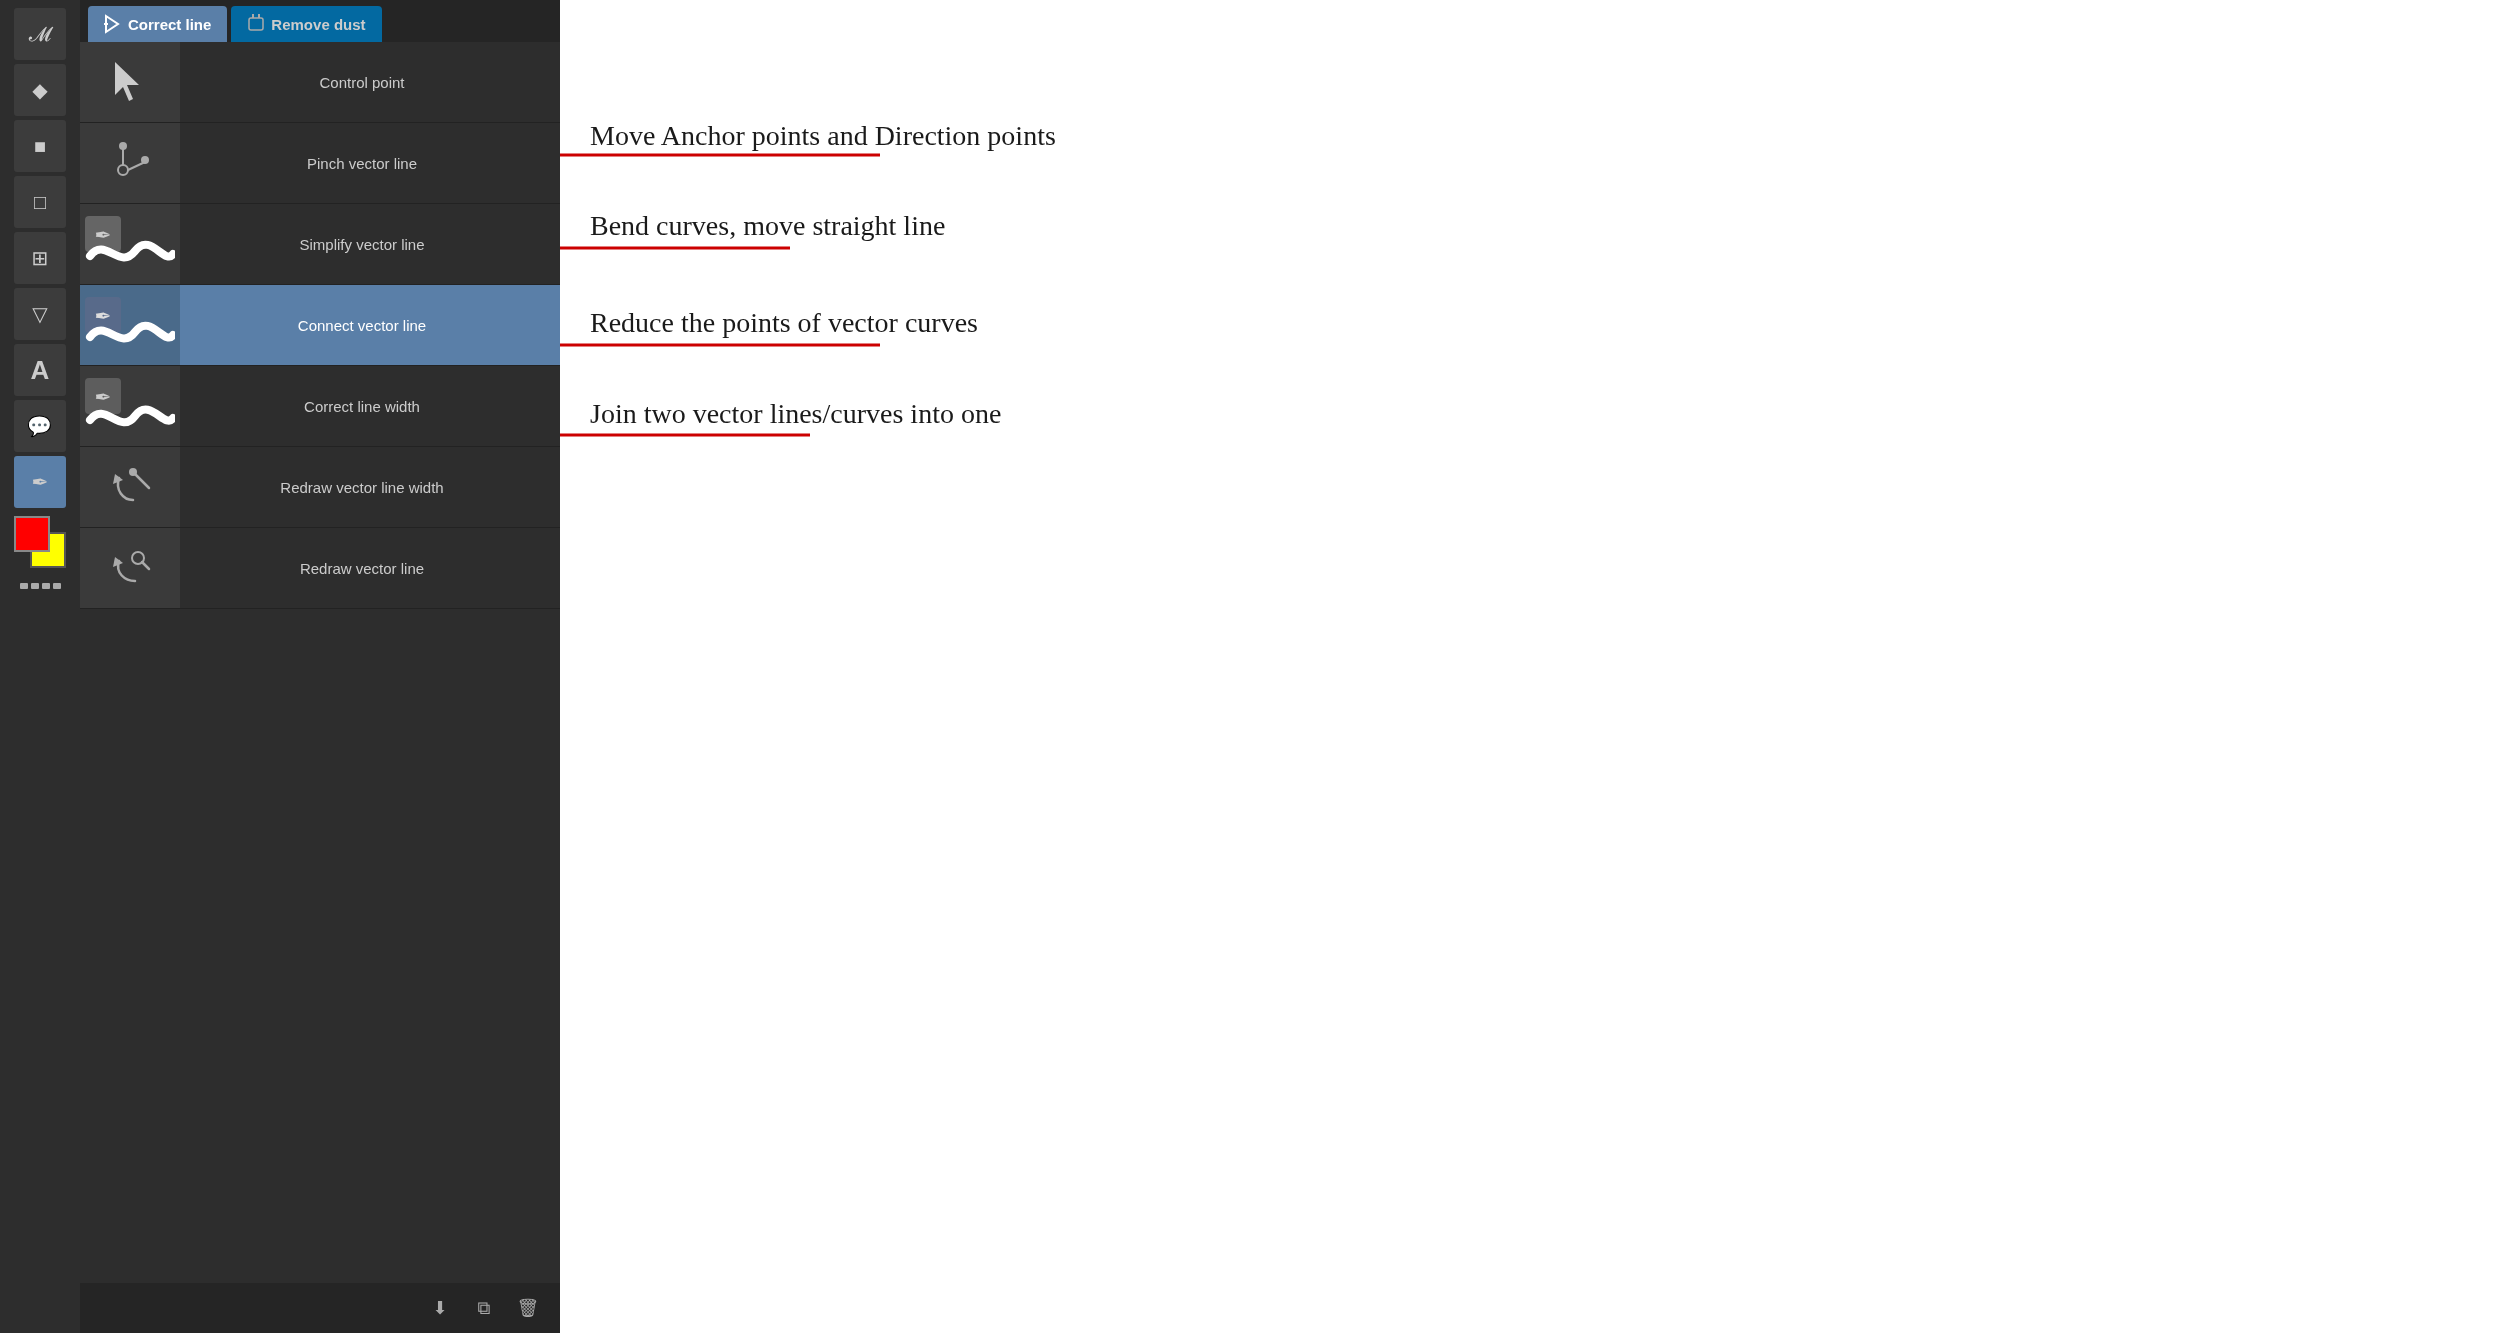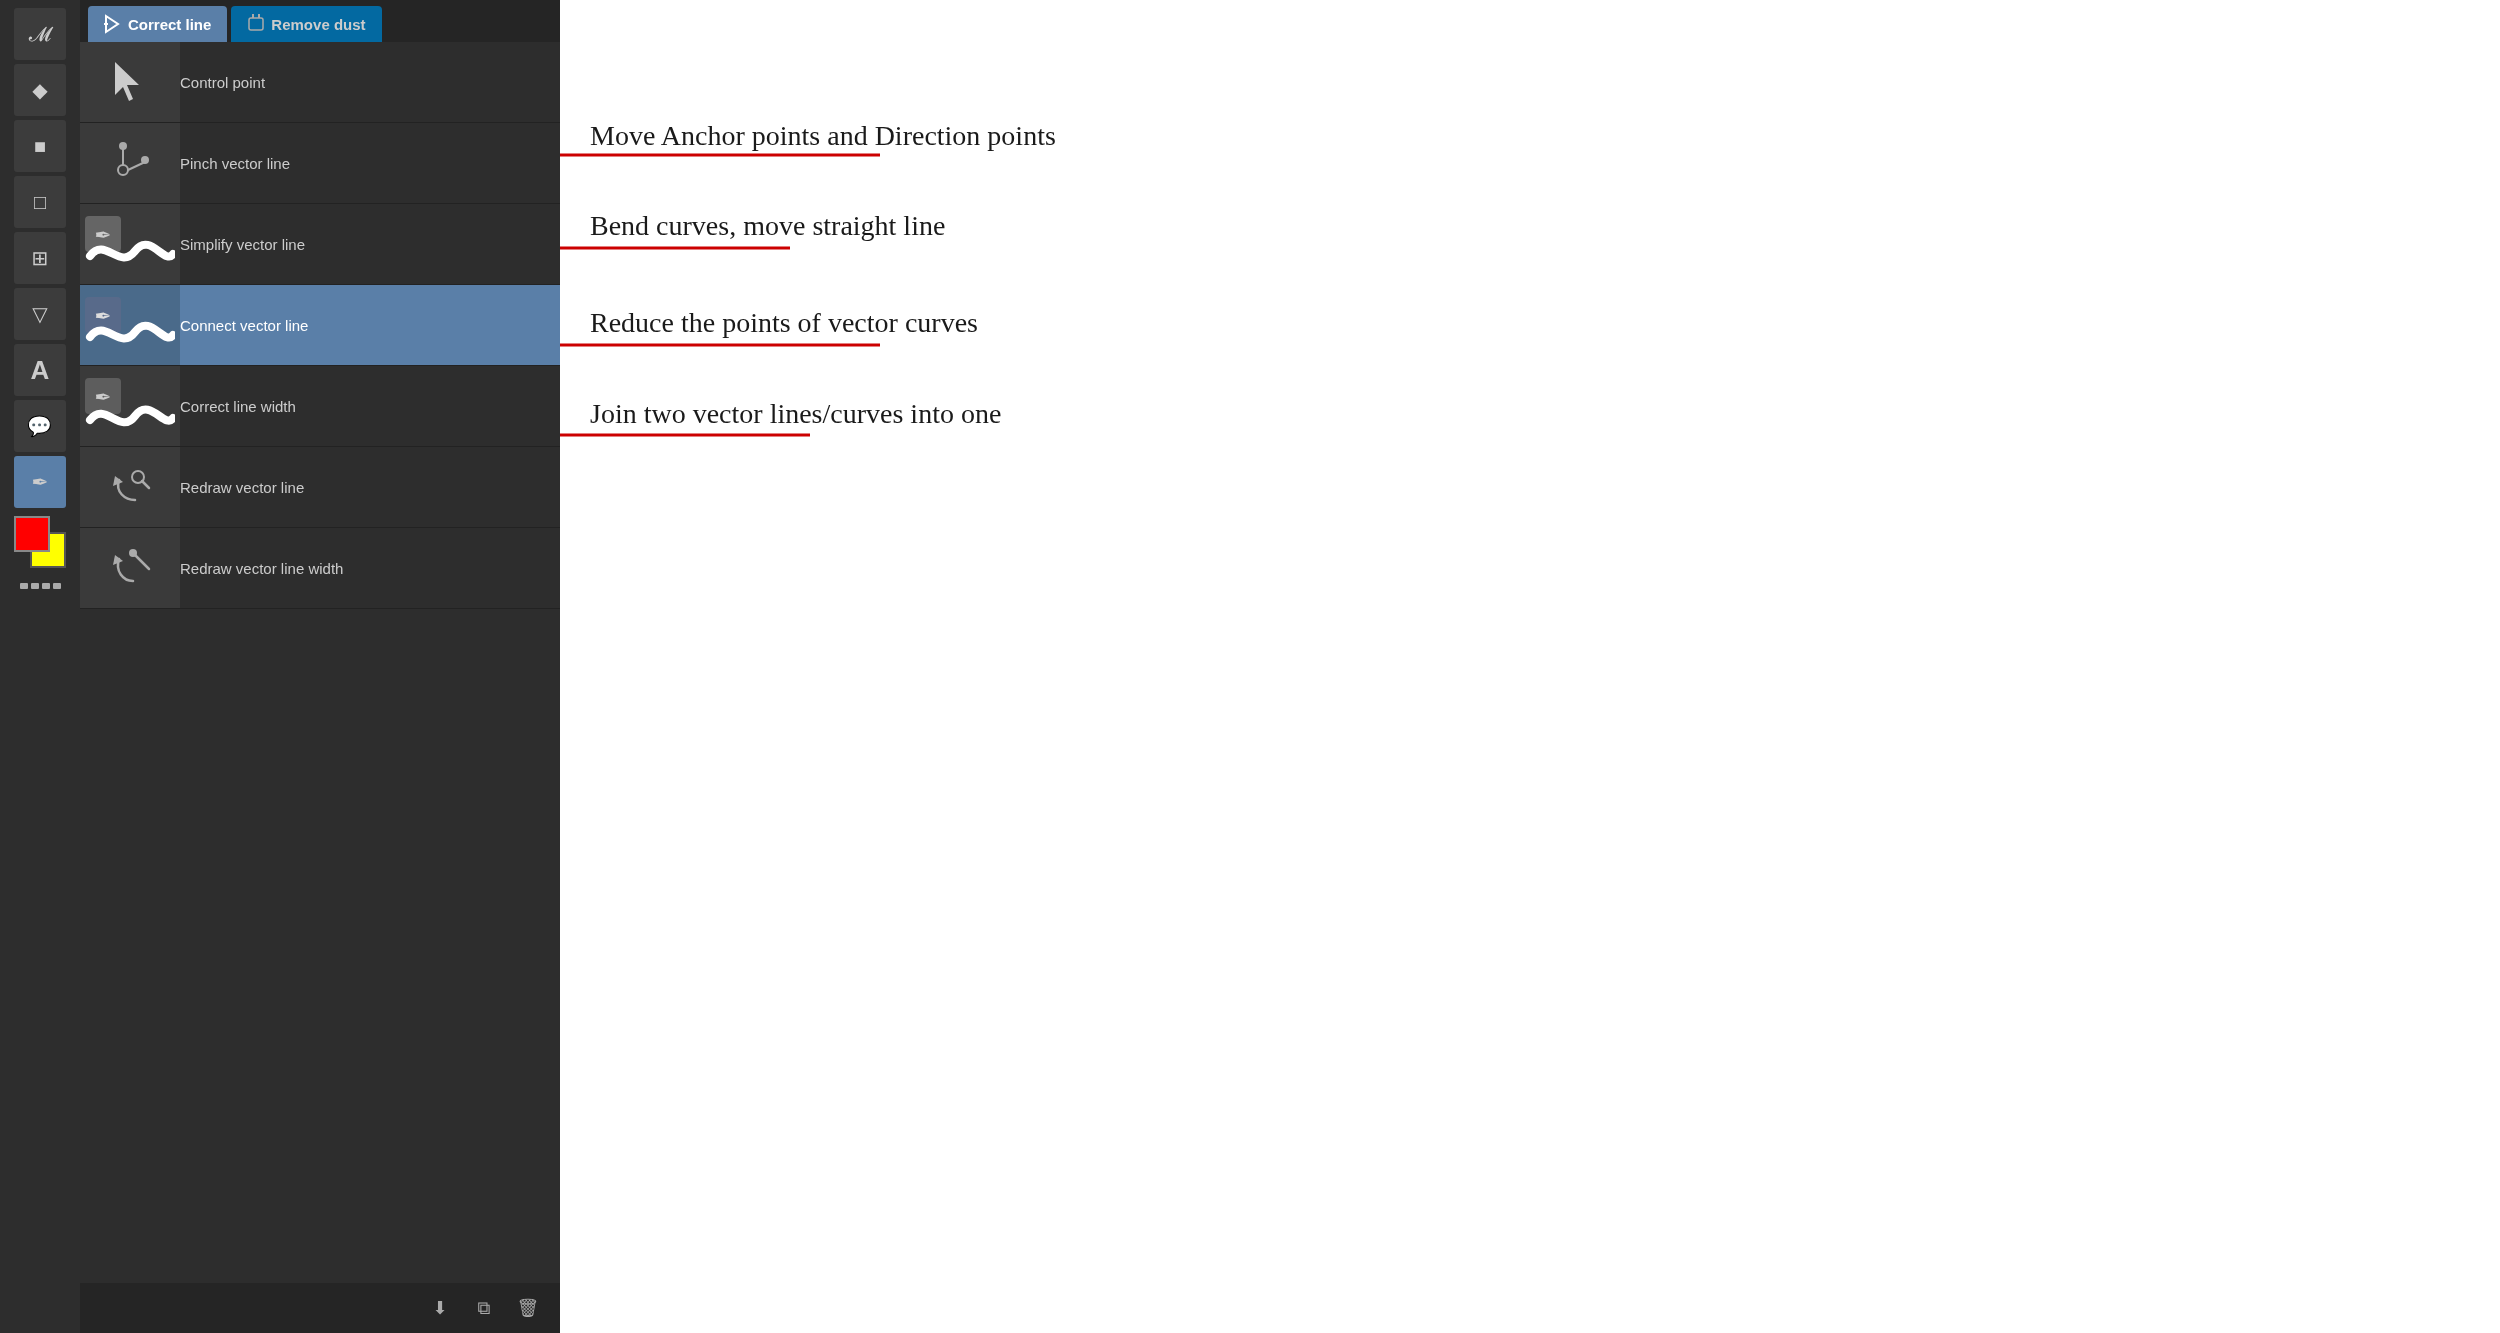--- a/index.html
+++ b/index.html
@@ -150,21 +150,21 @@
       background: #3a3a3a;
       flex-shrink: 0;
       overflow: hidden;
     }
     .tool-item.selected .tool-preview-area {
       background: #4a6a8a;
     }
 
     .tool-label {
       flex: 1;
-      text-align: left;
+      text-align: center;
       padding-right: 16px;
       color: #cccccc;
       font-size: 15px;
     }
     .tool-item.selected .tool-label { color: #ffffff; }
 
     
     .wave-svg {
       width: 90px;
       height: 56px;
@@ -333,40 +333,40 @@
           <path d="M 5 42 C 20 22, 35 58, 50 38 C 65 18, 80 52, 88 40" stroke="white" stroke-width="8" fill="none" stroke-linecap="round"></path>
         </svg>
       </div>
       <span class="tool-label">Correct line width</span>
     </div>
 
     <div class="tool-item">
       <div class="tool-icon-area">
         <svg width="50" height="50" viewBox="0 0 50 50">
 
+          <path d="M 28 38 C 18 38, 10 28, 14 16" stroke="#aaa" stroke-width="2.5" fill="none" stroke-linecap="round"></path>
+          <polygon points="10,12 18,18 8,22" fill="#aaa"></polygon>
+          <line x1="30" y1="12" x2="44" y2="26" stroke="#aaa" stroke-width="2.5" stroke-linecap="round"></line>
+          <circle cx="28" cy="10" r="4" fill="#aaa"></circle>
+        </svg>
+      </div>
+      <span class="tool-label">Redraw vector line width</span>
+    </div>
+
+    <div class="tool-item">
+      <div class="tool-icon-area">
+        <svg width="50" height="50" viewBox="0 0 50 50">
+
           <path d="M 30 38 C 20 38, 10 30, 14 18" stroke="#aaa" stroke-width="2.5" fill="none" stroke-linecap="round"></path>
           <polygon points="10,14 18,20 8,24" fill="#aaa"></polygon>
           <circle cx="33" cy="15" r="6" fill="none" stroke="#aaa" stroke-width="2"></circle>
           <line x1="37" y1="19" x2="44" y2="26" stroke="#aaa" stroke-width="2.5" stroke-linecap="round"></line>
         </svg>
       </div>
       <span class="tool-label">Redraw vector line</span>
-    </div>
-
-    <div class="tool-item">
-      <div class="tool-icon-area">
-        <svg width="50" height="50" viewBox="0 0 50 50">
-
-          <path d="M 28 38 C 18 38, 10 28, 14 16" stroke="#aaa" stroke-width="2.5" fill="none" stroke-linecap="round"></path>
-          <polygon points="10,12 18,18 8,22" fill="#aaa"></polygon>
-          <line x1="30" y1="12" x2="44" y2="26" stroke="#aaa" stroke-width="2.5" stroke-linecap="round"></line>
-          <circle cx="28" cy="10" r="4" fill="#aaa"></circle>
-        </svg>
-      </div>
-      <span class="tool-label">Redraw vector line width</span>
     </div>
 
   </div>
 
   <div class="action-bar">
     <div class="action-icon">
       <span>⬇</span>
     </div>
     <div class="action-icon">
       <span>⧉</span>

